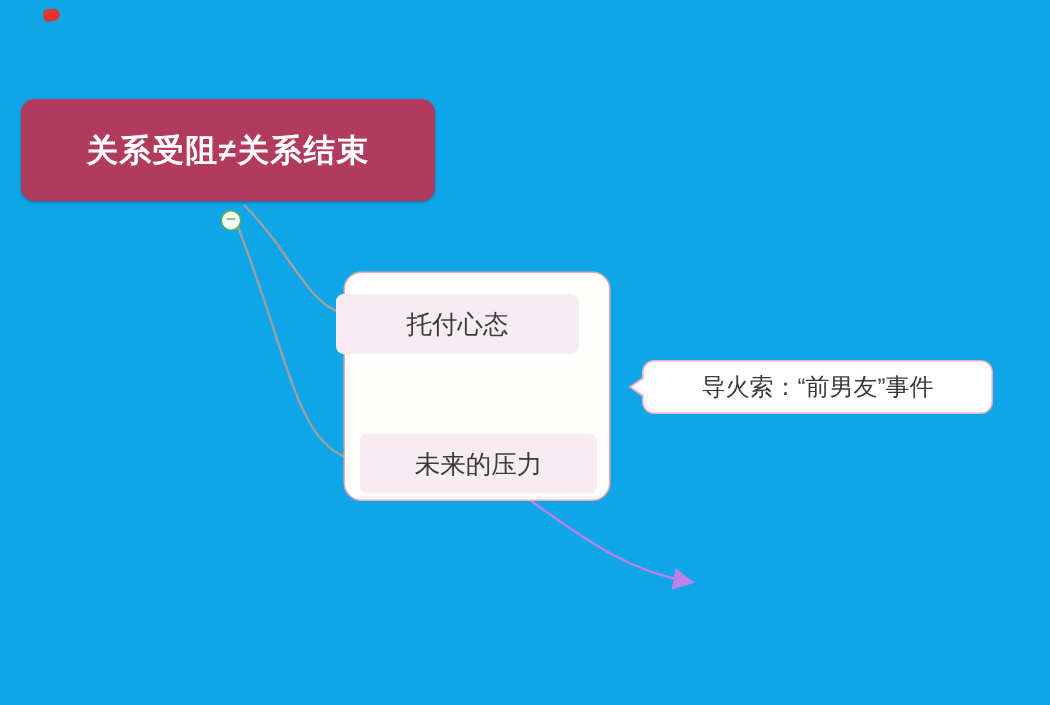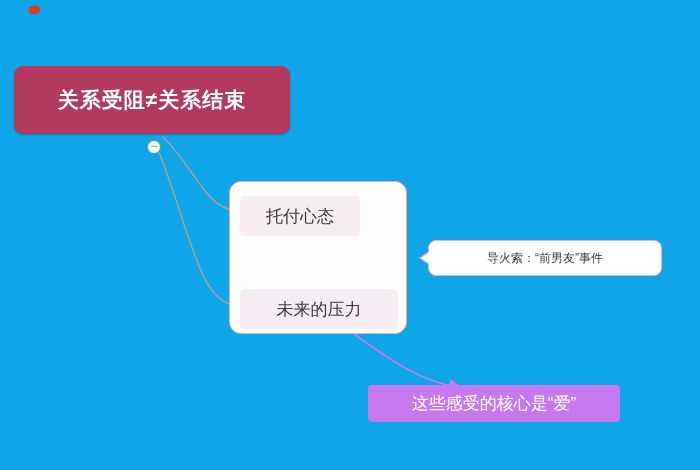--- a/index.html
+++ b/index.html
@@ -45,29 +45,29 @@
     cursor:pointer;
   }
   .subtopic {
     position:absolute; height:40px; box-sizing:border-box;
     background:#f7ecf2; border-radius:5px;
     color:#3a3a3a; font-size:17px;
     display:flex; align-items:center; justify-content:center;
     padding:0 10px;
     cursor:pointer;
   }
-  .subtopic-1 { left:240px; top:196px; width:120px; }
+  .subtopic-1 { left:224px; top:196px; width:162px; }
   .subtopic-2 { left:240px; top:289px; width:158px; }
   .callout {
     position:absolute; left:428px; top:240px;
     width:234px; height:36px; box-sizing:border-box;
     background:#ffffff;
     border:1px solid #f2a8c4;
     border-radius:8px;
-    color:#3a3a3a; font-size:12px;
+    color:#3a3a3a; font-size:16px;
     display:flex; align-items:center; justify-content:center;
     cursor:pointer;
   }
   .callout::before {
     content:""; position:absolute; left:-10px; top:50%;
     transform:translateY(-50%);
     border-top:7px solid transparent;
     border-bottom:7px solid transparent;
     border-right:10px solid #f2a8c4;
   }
@@ -115,15 +115,14 @@
 
   <div class="collapse-btn">−</div>
 
   <div class="boundary"></div>
 
   <div class="subtopic subtopic-1">托付心态</div>
   <div class="subtopic subtopic-2">未来的压力</div>
 
   <div class="callout">导火索：“前男友”事件</div>
 
-  <div class="floating-topic">这些感受的核心是“爱”</div>
 
 </div>
 
 </body></html>

